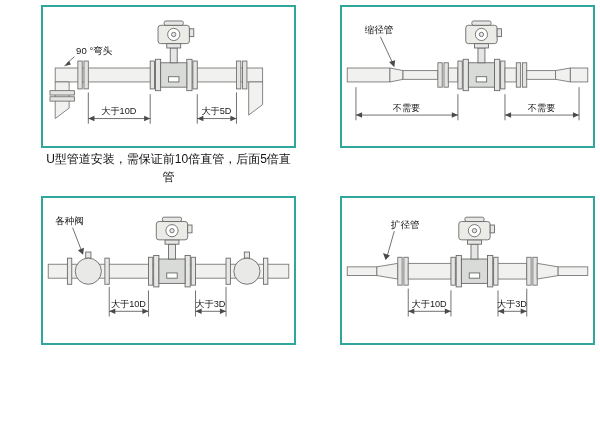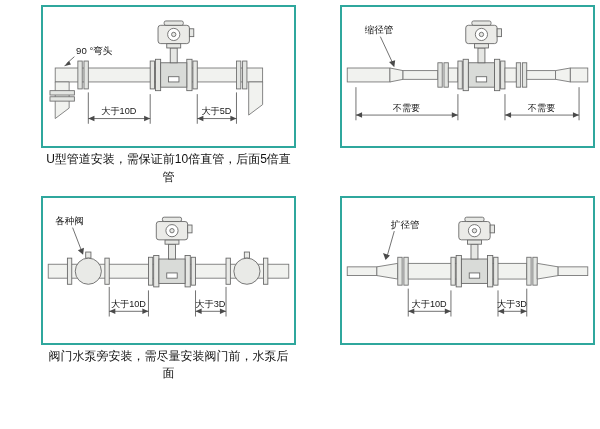--- a/index.html
+++ b/index.html
@@ -178,21 +178,20 @@
           <line x1="175" y1="106" x2="175" y2="136"></line>
           <line x1="210" y1="102" x2="210" y2="136"></line>
           <line x1="175" y1="130" x2="210" y2="130"></line>
           <polygon points="175,130 182,126.8 182,133.2"></polygon>
           <polygon points="210,130 203,126.8 203,133.2"></polygon>
           <text x="192" y="125" text-anchor="middle">大于3D</text>
         </g>
       </svg>
     </div>
     <div class="caption">
-      <div>阀门水泵旁安装，需尽量安装阀门前，水泵后面</div>
     </div>
   </div>
 
   <div class="cell">
     <div class="panel">
       <svg viewBox="0 0 288 166">
         <rect class="pipe" x="6" y="79" width="34" height="10"></rect>
         <polygon class="pipe" points="40,79 64,75 64,93 40,89"></polygon>
         <rect class="flange" x="64" y="68" width="5" height="32"></rect>
         <rect class="flange" x="71" y="68" width="5" height="32"></rect>

